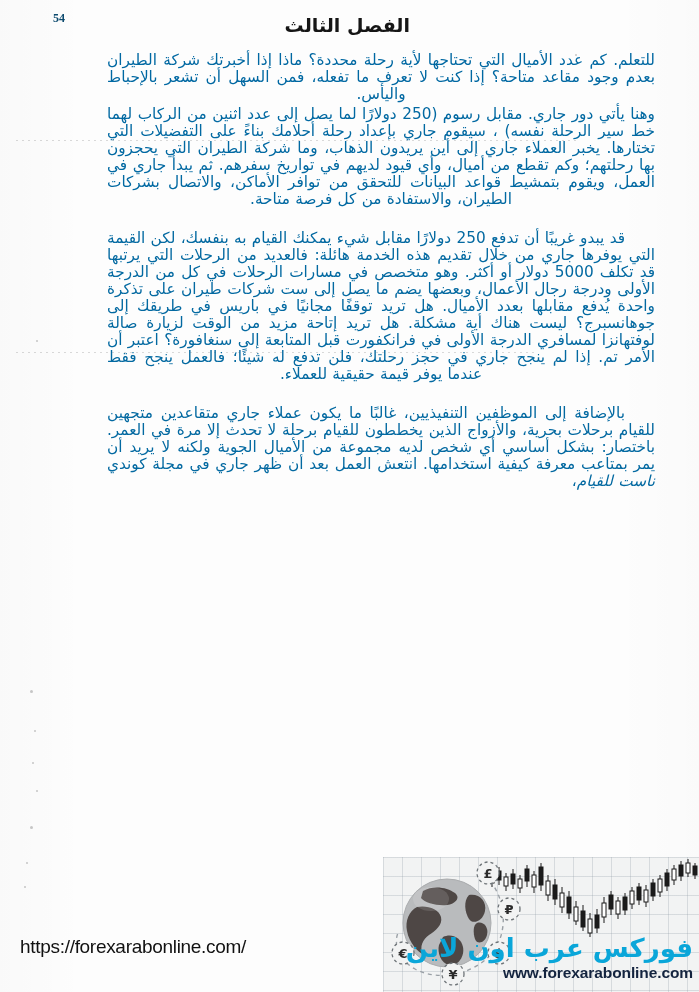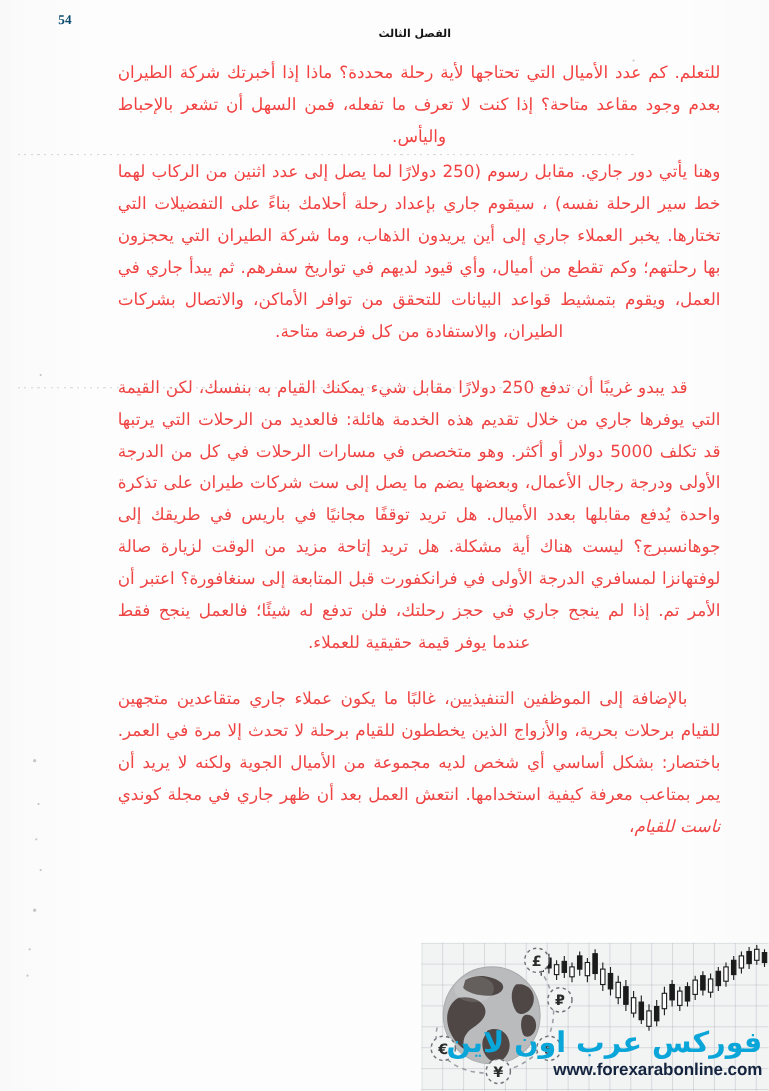--- a/index.html
+++ b/index.html
@@ -37,26 +37,25 @@
     top: 14px;
     left: 0;
     right: 0;
     height: 30px;
     direction: rtl;
   }
   .running-head .chapter-title {
     position: absolute;
     right: 289px;
     top: 0;
-    font-size: 10px;
+    font-size: 19px;
     font-weight: bold;
     color: #151515;
     letter-spacing: -0.2px;
     white-space: nowrap;
-    margin-top: 12px;
   }
   .running-head .page-number {
     position: absolute;
     left: 53px;
     top: -3px;
     font-size: 12px;
     font-weight: bold;
     color: #0c4a6e;
     font-family: "Liberation Serif", "DejaVu Serif", serif;
   }
@@ -68,22 +67,22 @@
     right: 44px;
     left: 107px;
     direction: rtl;
     text-align: justify;
     text-align-last: right;
   }
 
   .para {
     margin: 0 0 3px 0;
     font-size: 15.3px;
-    line-height: 29px;
-    color: #ef4444;
+    line-height: 17px;
+    color: #0369a1;
     text-align: justify;
     text-align-last: right;
     word-spacing: 0.4px;
     font-family: "DejaVu Sans", "Liberation Sans", sans-serif;
   }
   .para.indent {
     text-indent: 30px;
     margin-top: 22px;
   }
   .para.last-center {
@@ -241,20 +240,21 @@
       <span>قد يبدو غريبًا أن تدفع 250 دولارًا مقابل شيء يمكنك القيام به بنفسك، لكن القيمة التي يوفرها جاري من خلال تقديم هذه الخدمة هائلة: فالعديد من الرحلات التي يرتبها قد تكلف 5000 دولار أو أكثر. وهو متخصص في مسارات الرحلات في كل من الدرجة الأولى ودرجة رجال الأعمال، وبعضها يضم ما يصل إلى ست شركات طيران على تذكرة واحدة يُدفع مقابلها بعدد الأميال. هل تريد توقفًا مجانيًا في باريس في طريقك إلى جوهانسبرج؟ ليست هناك أية مشكلة. هل تريد إتاحة مزيد من الوقت لزيارة صالة لوفتهانزا لمسافري الدرجة الأولى في فرانكفورت قبل المتابعة إلى سنغافورة؟ اعتبر أن الأمر تم. إذا لم ينجح جاري في حجز رحلتك، فلن تدفع له شيئًا؛ فالعمل ينجح فقط عندما يوفر قيمة حقيقية للعملاء.</span>
     </p>
 
     <p class="para indent last-right">
       <span>بالإضافة إلى الموظفين التنفيذيين، غالبًا ما يكون عملاء جاري متقاعدين متجهين للقيام برحلات بحرية، والأزواج الذين يخططون للقيام برحلة لا تحدث إلا مرة في العمر. باختصار: بشكل أساسي أي شخص لديه مجموعة من الأميال الجوية ولكنه لا يريد أن يمر بمتاعب معرفة كيفية استخدامها. انتعش العمل بعد أن ظهر جاري في مجلة كوندي </span><span class="emph">ناست للقيام</span><span>،</span>
     </p>
 
   </div>
 
   <div class="watermark">
+    <div class="wm-url">https://forexarabonline.com/</div>
   </div>
 
   <div class="logo-block">
     <div class="logo-grid"></div>
 
     <svg class="logo-chart" viewBox="0 0 212 84" preserveAspectRatio="none">
       <g stroke="#1b1b1b" stroke-width="1" fill="#1b1b1b">
         <line x1="5" y1="14" x2="5" y2="30"></line>
           <rect x="3" y="18" width="4" height="8" fill="#ffffff"></rect>
         <line x1="12" y1="10" x2="12" y2="28"></line>

